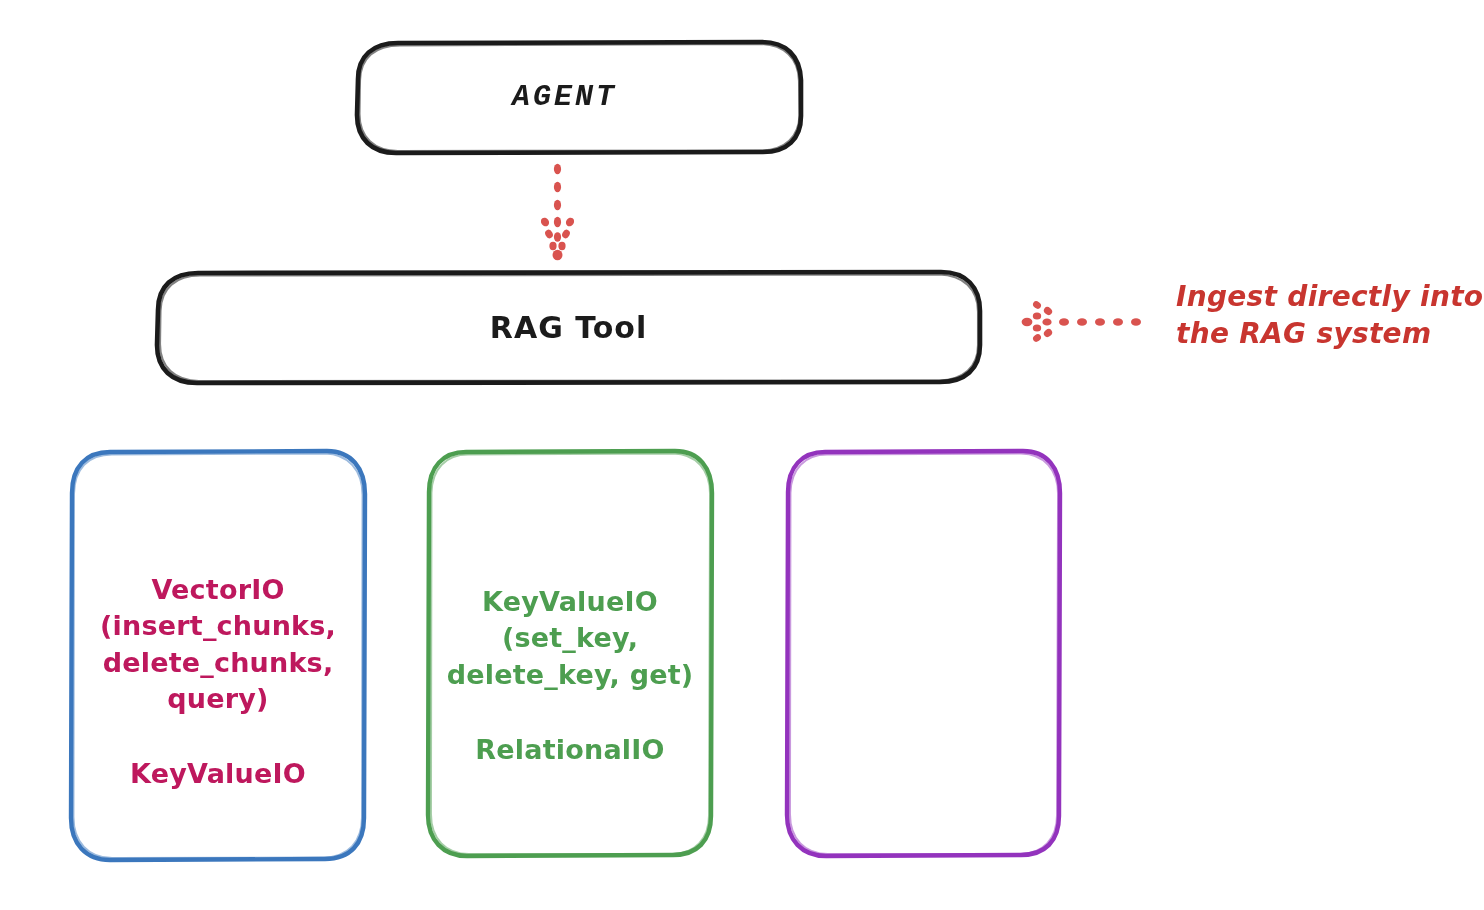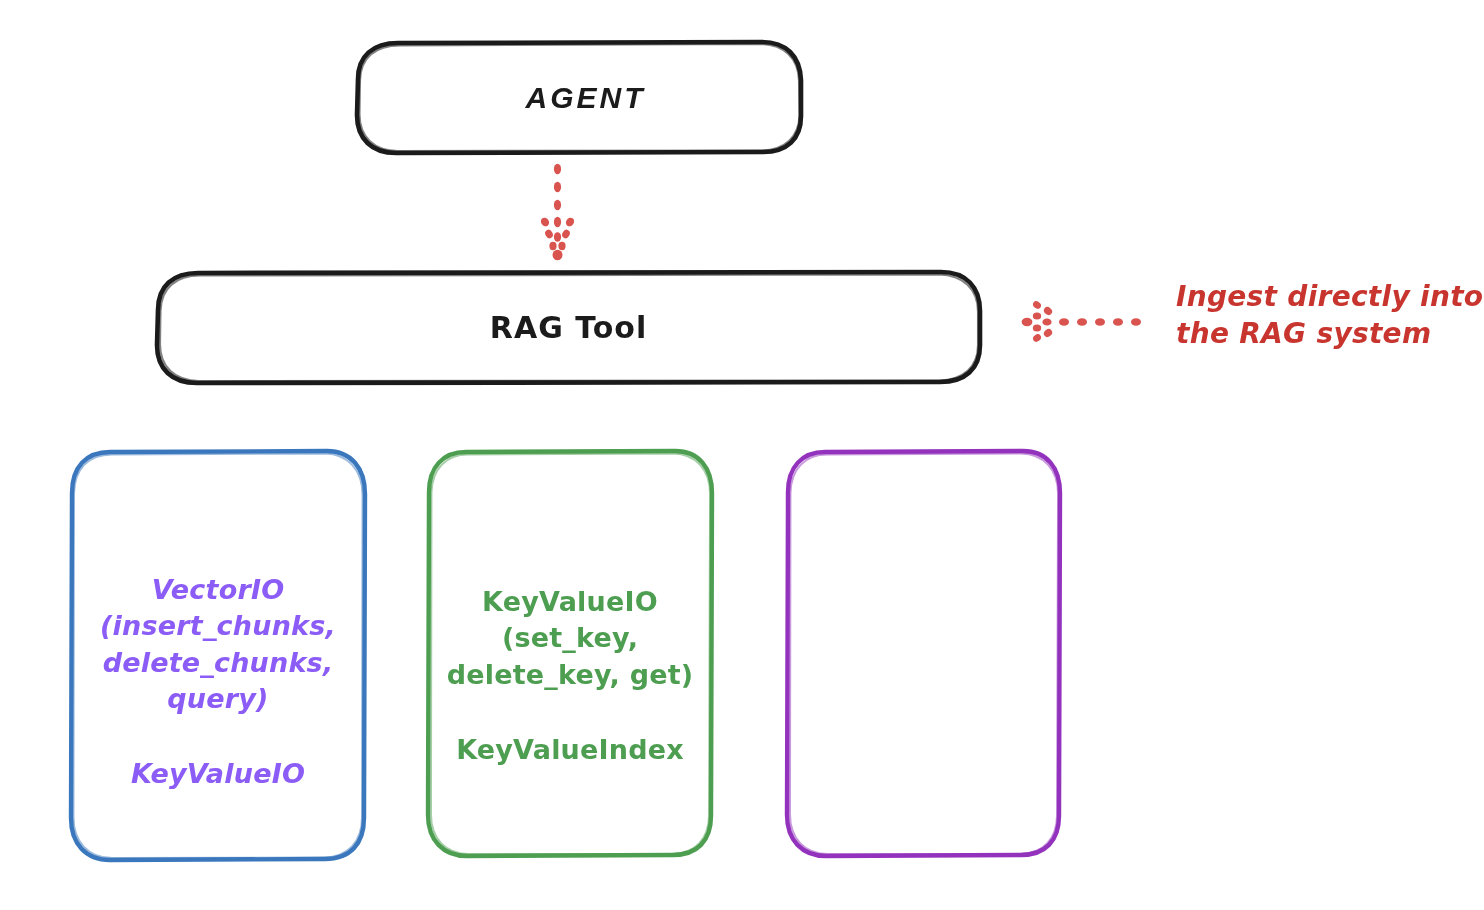--- a/index.html
+++ b/index.html
@@ -30,30 +30,30 @@
     justify-content: center;
     text-align: center;
     white-space: pre-line;
     pointer-events: none;
     line-height: 1.30;
     letter-spacing: 0.5px;
   }
 
   
   #agent-box-label {
-    left: 364px;
+    left: 343px;
     top: 42px;
     width: 443px;
     height: 110px;
     font-size: 30px;
     font-style: italic;
     font-weight: 600;
     color: #1b1b1b;
     letter-spacing: 3px;
-    font-family: Liberation Sans, sans-serif;
+    font-family: Liberation Mono, monospace;
     text-align: right;
   }
 
   
   #ragtool-box-label {
     left: 157px;
     top: 272px;
     width: 823px;
     height: 110px;
     font-size: 30px;
@@ -94,22 +94,21 @@
   }
   .leaf-text .second {
     display: block;
     margin-top: 1.45em;
   }
 
   #vectorio-text {
     left: 72px;
     top: 536px;
     width: 292px;
-    color: #8b5cf6;
-    font-style: italic;
+    color: #be185d;
   }
   #keyvalueio-text {
     left: 420px;
     top: 548px;
     width: 300px;
     color: #4d9e50;
   }
   #relationalio-text {
     left: 782px;
     top: 548px;
@@ -274,17 +273,17 @@
 (insert_chunks,
 delete_chunks,
 query)</span>
   <span class="second">KeyValueIO</span>
 </div>
 
 <div class="leaf-text" id="keyvalueio-text">
   <span>KeyValueIO
 (set_key,
 delete_key, get)</span>
-  <span class="second">KeyValueIndex</span>
+  <span class="second">RelationalIO</span>
 </div>
 
 <div class="leaf-text" id="relationalio-text">
 </div>
 
 </body></html>

